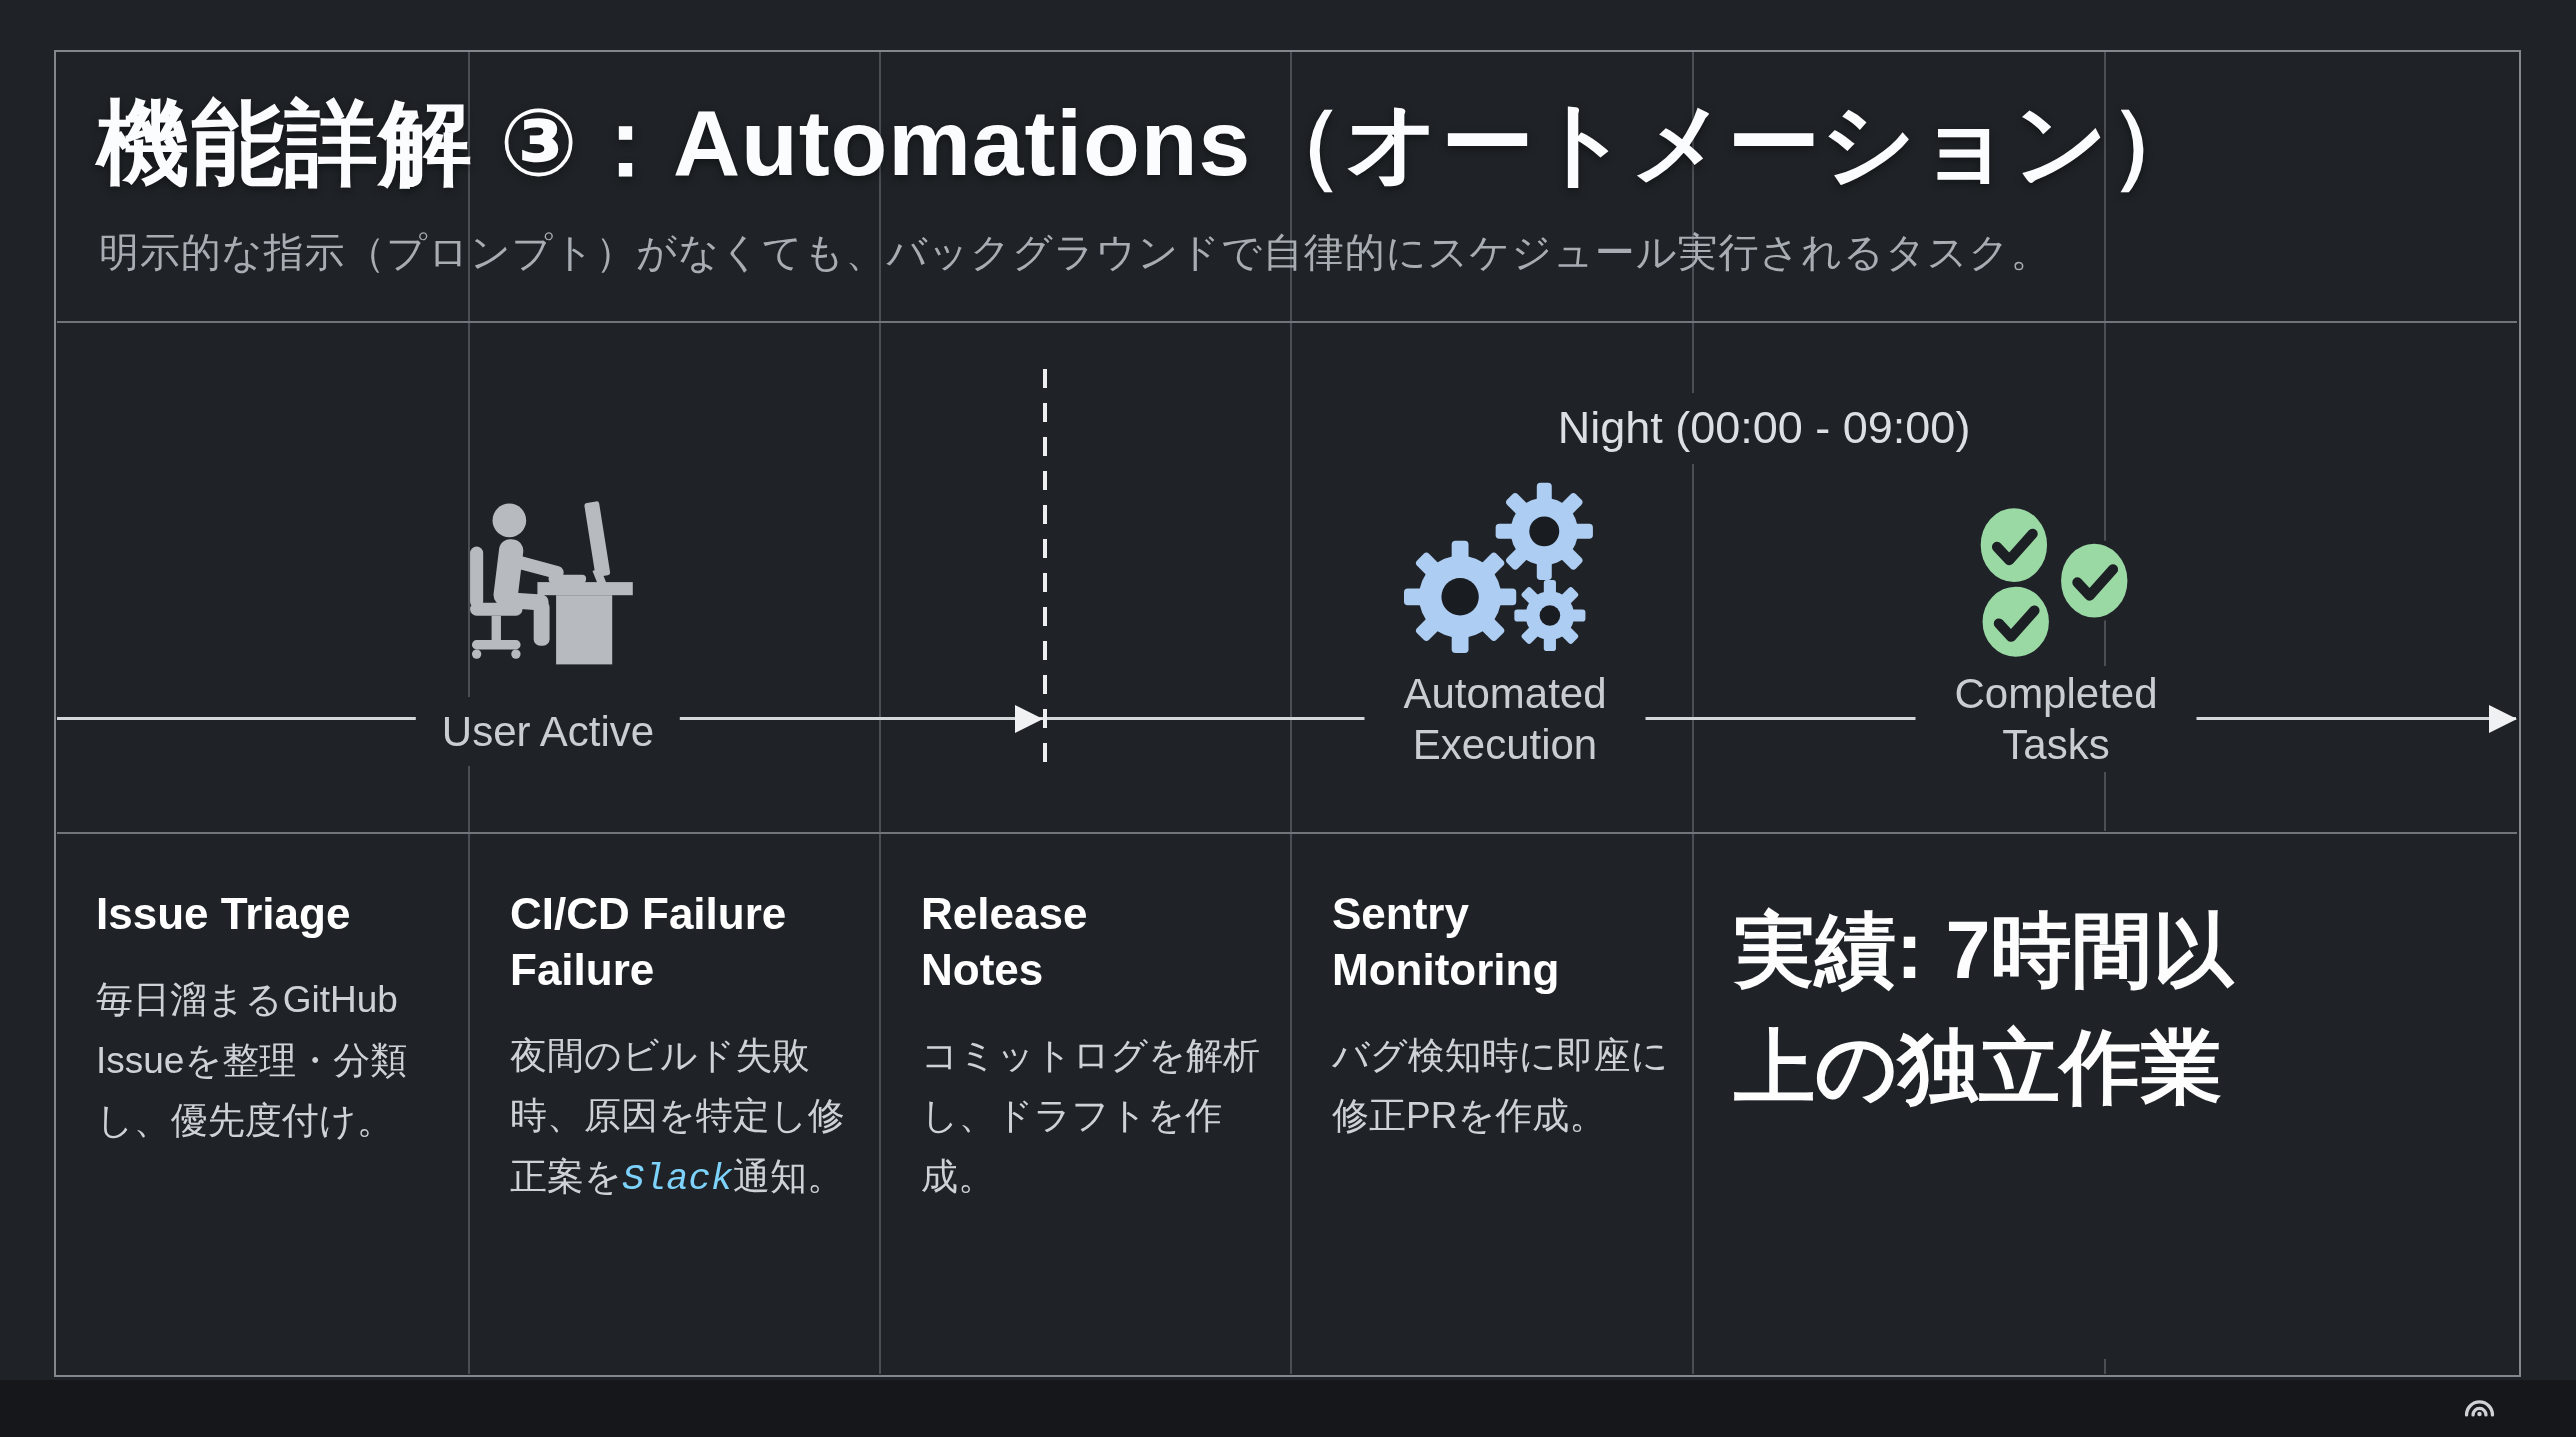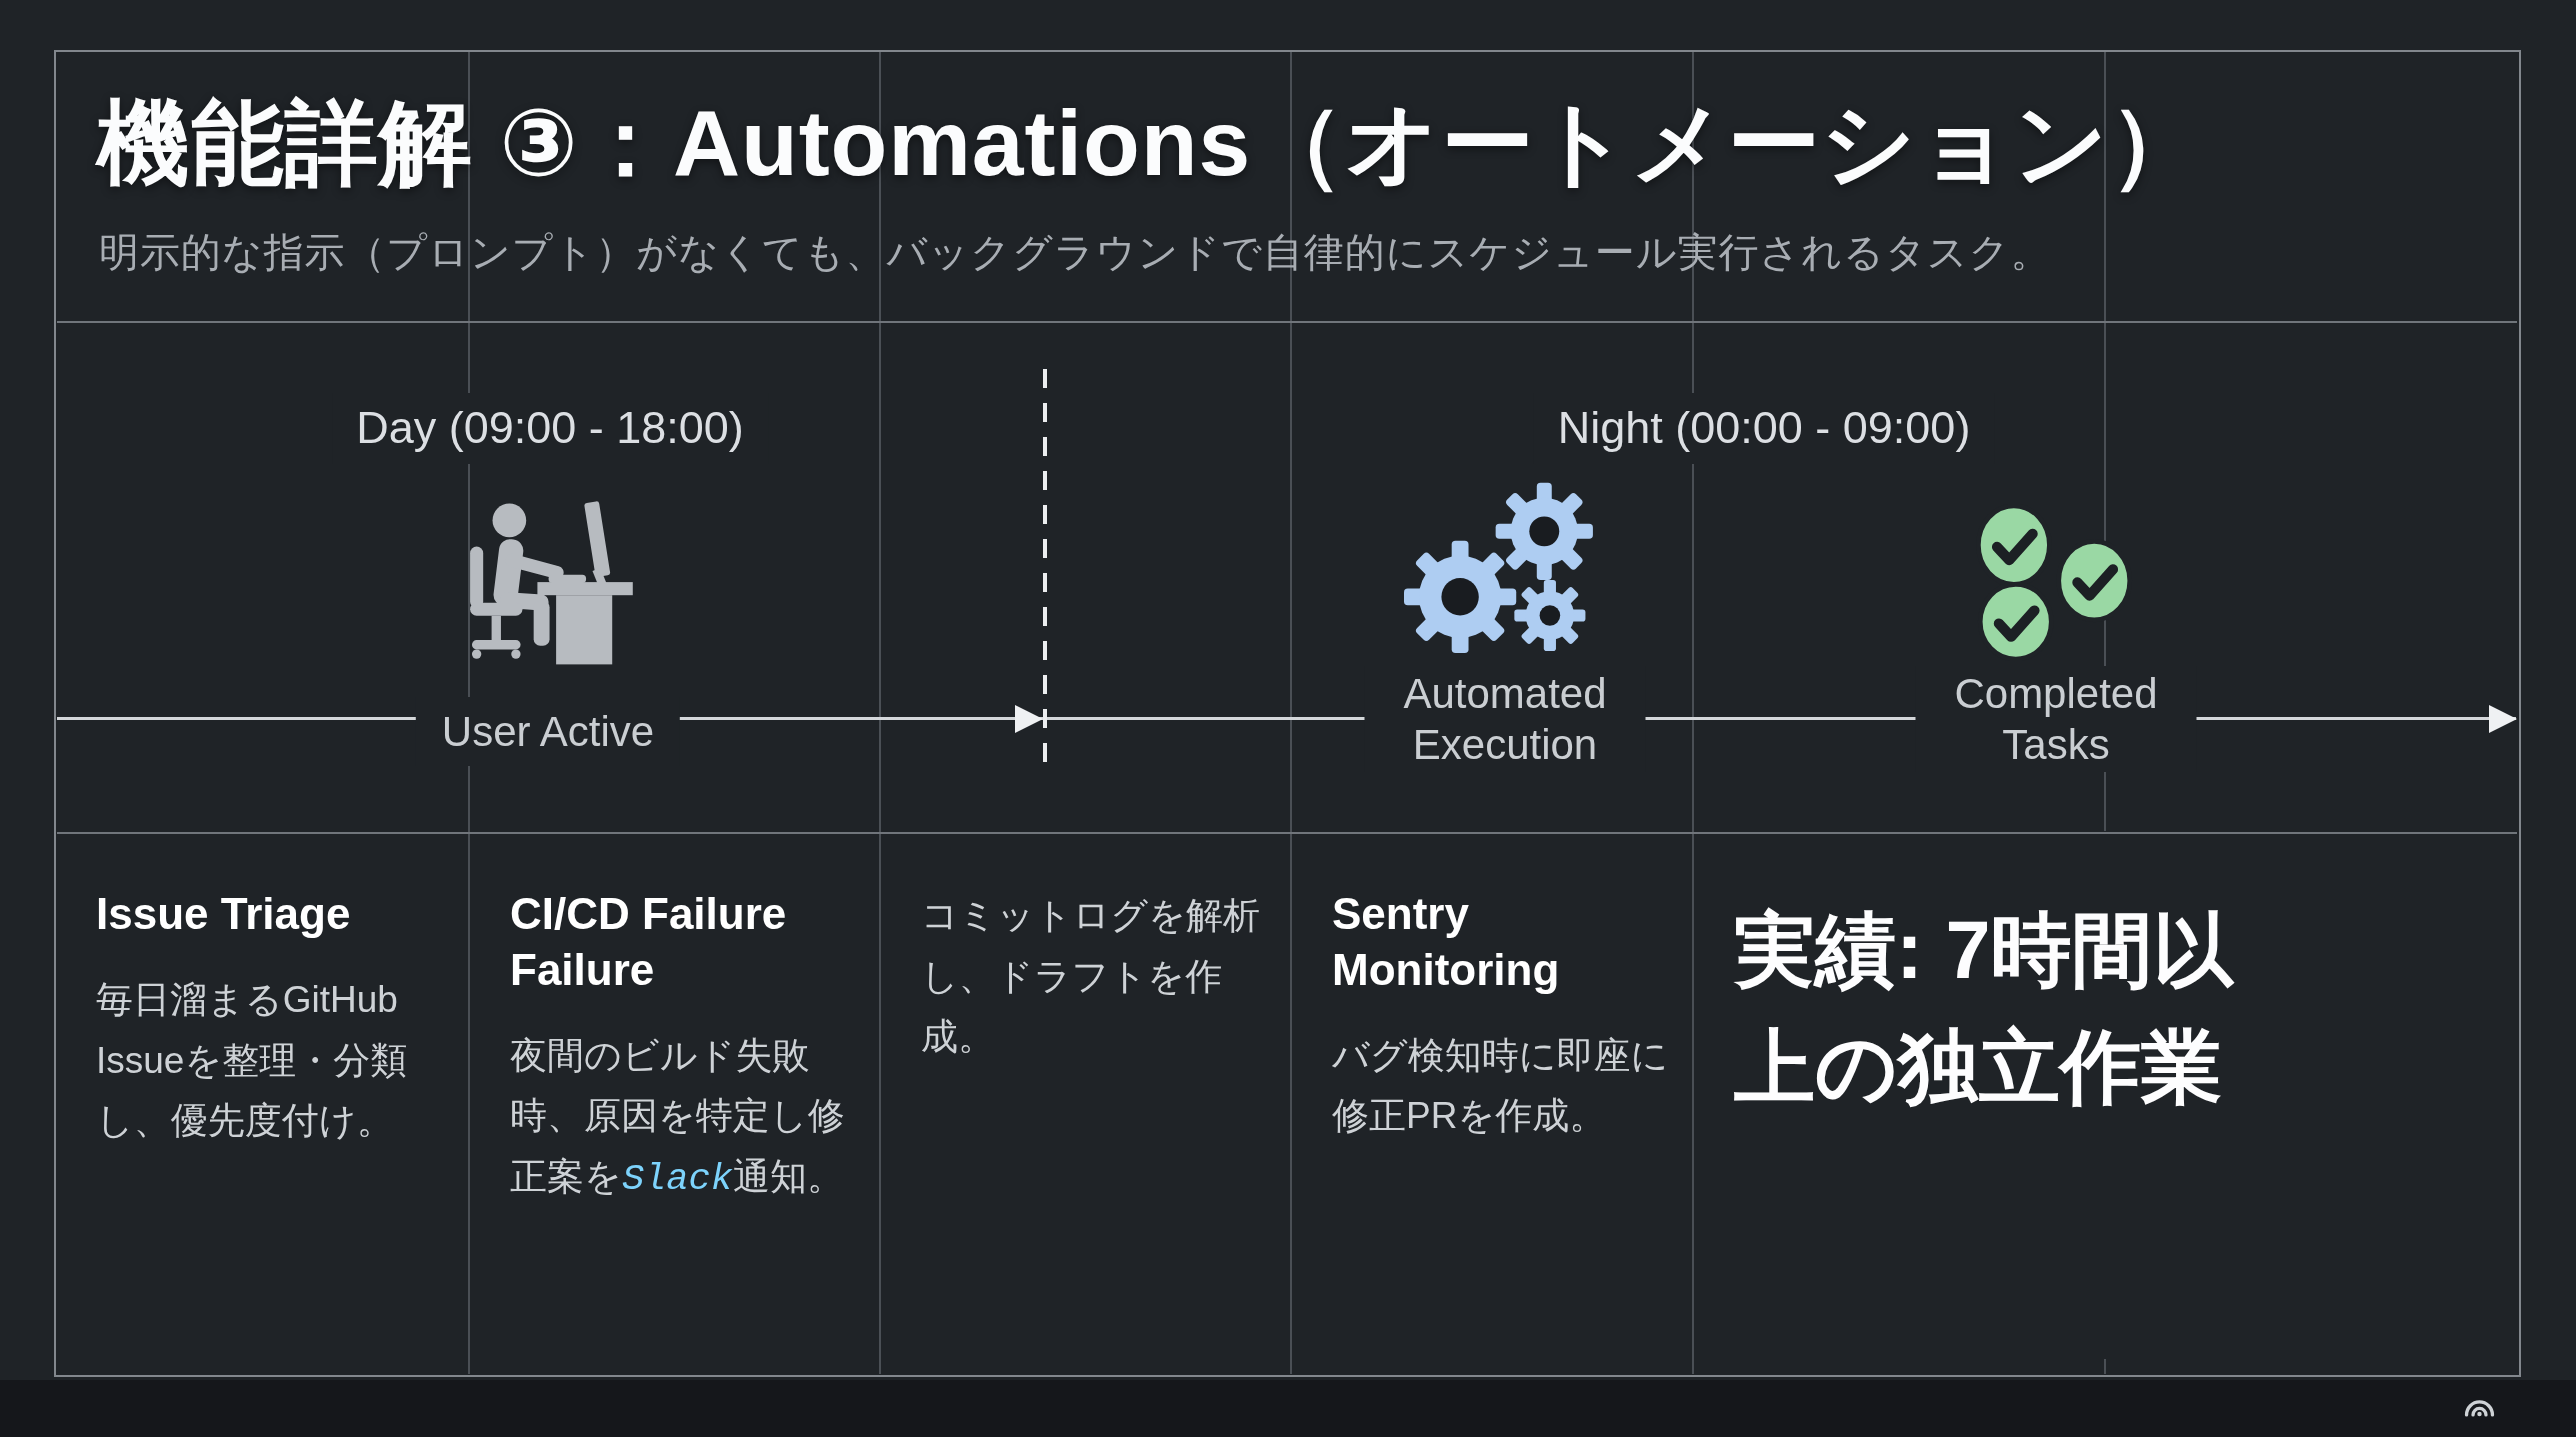--- a/index.html
+++ b/index.html
@@ -64,21 +64,20 @@
   <div class="vline" style="left:1692px"></div>
   <div class="vline half" style="left:2104px"></div>
   <div class="vline stub" style="left:2104px"></div>
 
   <div class="hline" style="top:321px"></div>
   <div class="hline" style="top:832px"></div>
 
   <div class="title">機能詳解 ③：Automations（オートメーション）</div>
   <div class="subtitle">明示的な指示（プロンプト）がなくても、バックグラウンドで自律的にスケジュール実行されるタスク。</div>
 
-  <div class="tl-head" style="left:550px">Day (09:00 - 18:00)</div>
   <div class="tl-head" style="left:1764px">Night (00:00 - 09:00)</div>
 
   <div class="tl-line"></div>
   <div class="tl-dash"></div>
 
   <div class="icon-wrap" style="left:457px;top:483px;">
     <svg class="person-icon" width="187" height="187" viewBox="0 0 200 200" fill="currentColor">
       <circle cx="56" cy="40" r="18"></circle>
       <rect x="42" y="60" width="26" height="72" rx="12" transform="rotate(7 55 96)"></rect>
       <rect x="52" y="74" width="64" height="14" rx="7" transform="rotate(15 52 81)"></rect>
@@ -169,20 +168,21 @@
     <h2>Issue Triage</h2>
     <div class="body">毎日溜まるGitHub Issueを整理・分類し、優先度付け。</div>
   </div>
 
   <div class="cell c2">
     <h2>CI/CD Failure Failure</h2>
     <div class="body"><span>夜間のビルド失敗時、原因を特定し修正案を</span><span class="slack-code">Slack</span><span>通知。</span></div>
   </div>
 
   <div class="cell c3">
+    <h2>Release Notes</h2>
     <div class="body">コミットログを解析し、ドラフトを作成。</div>
   </div>
 
   <div class="cell c4">
     <h2>Sentry Monitoring</h2>
     <div class="body">バグ検知時に即座に修正PRを作成。</div>
   </div>
 
   <div class="cell c5">
     <h2>実績: 7時間以上の独立作業</h2>

